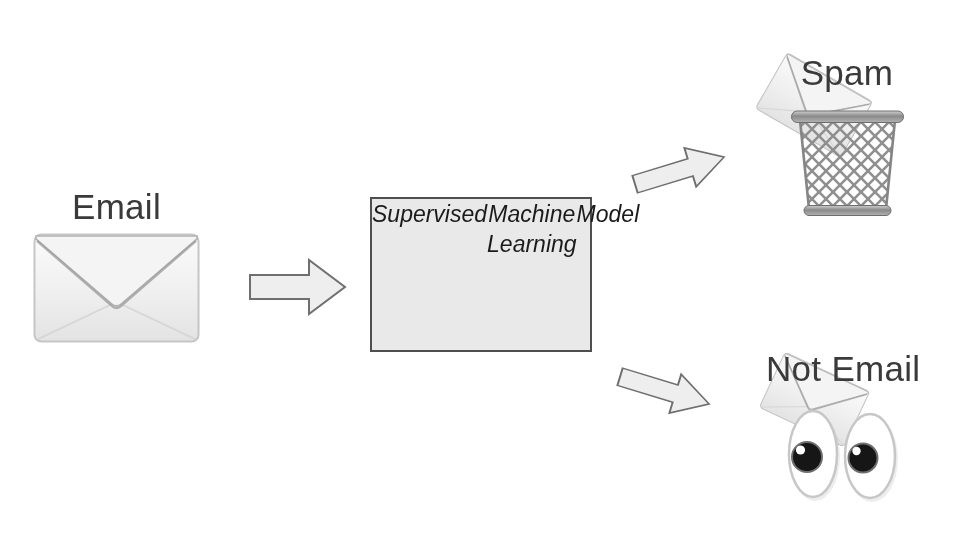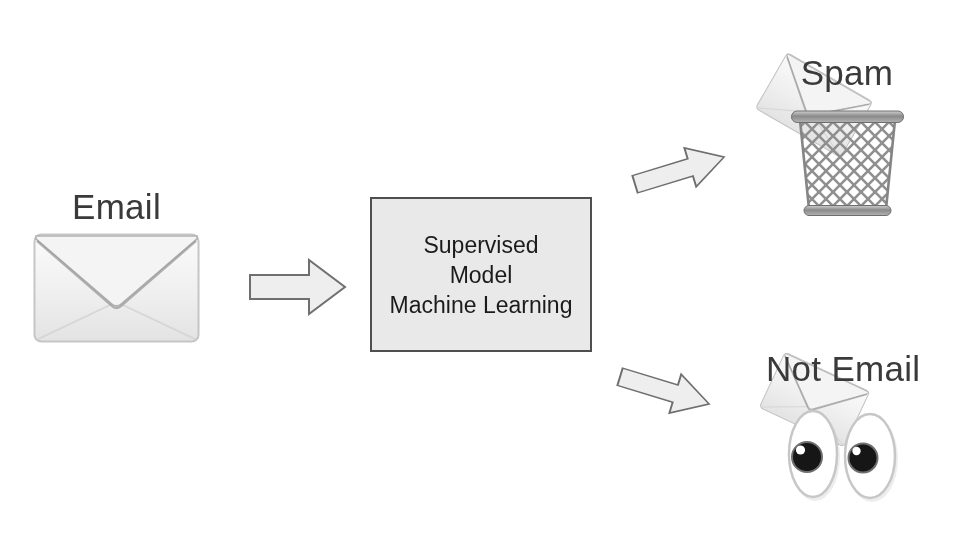--- a/index.html
+++ b/index.html
@@ -18,26 +18,27 @@
     font-size: 35px;
     text-align: center;
     letter-spacing: 0.3px;
     white-space: nowrap;
     line-height: 1.1;
   }
   .model-box {
     background: var(--box-fill, #e9e9e9);
     border: 2px solid var(--box-border, #4f4f4f);
     display: flex;
-    flex-direction: column;
-    justify-content: center;
+    flex-direction: row;
+    justify-content: space-between;
     text-align: center;
     color: var(--box-text-color, #1b1b1b);
     font-size: 23px;
     line-height: 30px;
+    font-style: italic;
   }
   .arrow-shape { display: block; }
   svg { overflow: visible; }
 </style>
 </head>
 <body>
 
 <svg width="0" height="0" style="position:absolute" aria-hidden="true">
   <defs>
     <linearGradient id="envBodyGrad" x1="0" y1="0" x2="0" y2="1">
@@ -70,22 +71,22 @@
 <svg class="abs" style="left:33px; top:229px;" width="167" height="118" viewBox="0 0 170 112">
   <use href="#sym-envelope"></use>
 </svg>
 
 <svg class="abs arrow-shape" style="left:248px; top:257px;" width="100" height="60" viewBox="0 0 100 60">
   <use href="#sym-arrow"></use>
 </svg>
 
 <div class="abs model-box" style="left:370px; top:197px; width:222px; height:155px;">
   <span>Supervised</span>
+  <span>Machine Learning</span>
   <span>Model</span>
-  <span>Machine Learning</span>
 </div>
 
 <svg class="abs arrow-shape" style="left:631px; top:148px; transform:rotate(-17deg);" width="98" height="45" viewBox="0 0 100 60" preserveAspectRatio="none">
   <use href="#sym-arrow"></use>
 </svg>
 
 <svg class="abs" style="left:764px; top:70px; transform:rotate(30deg);" width="100" height="70" viewBox="0 0 170 112">
   <use href="#sym-envelope"></use>
 </svg>
 

